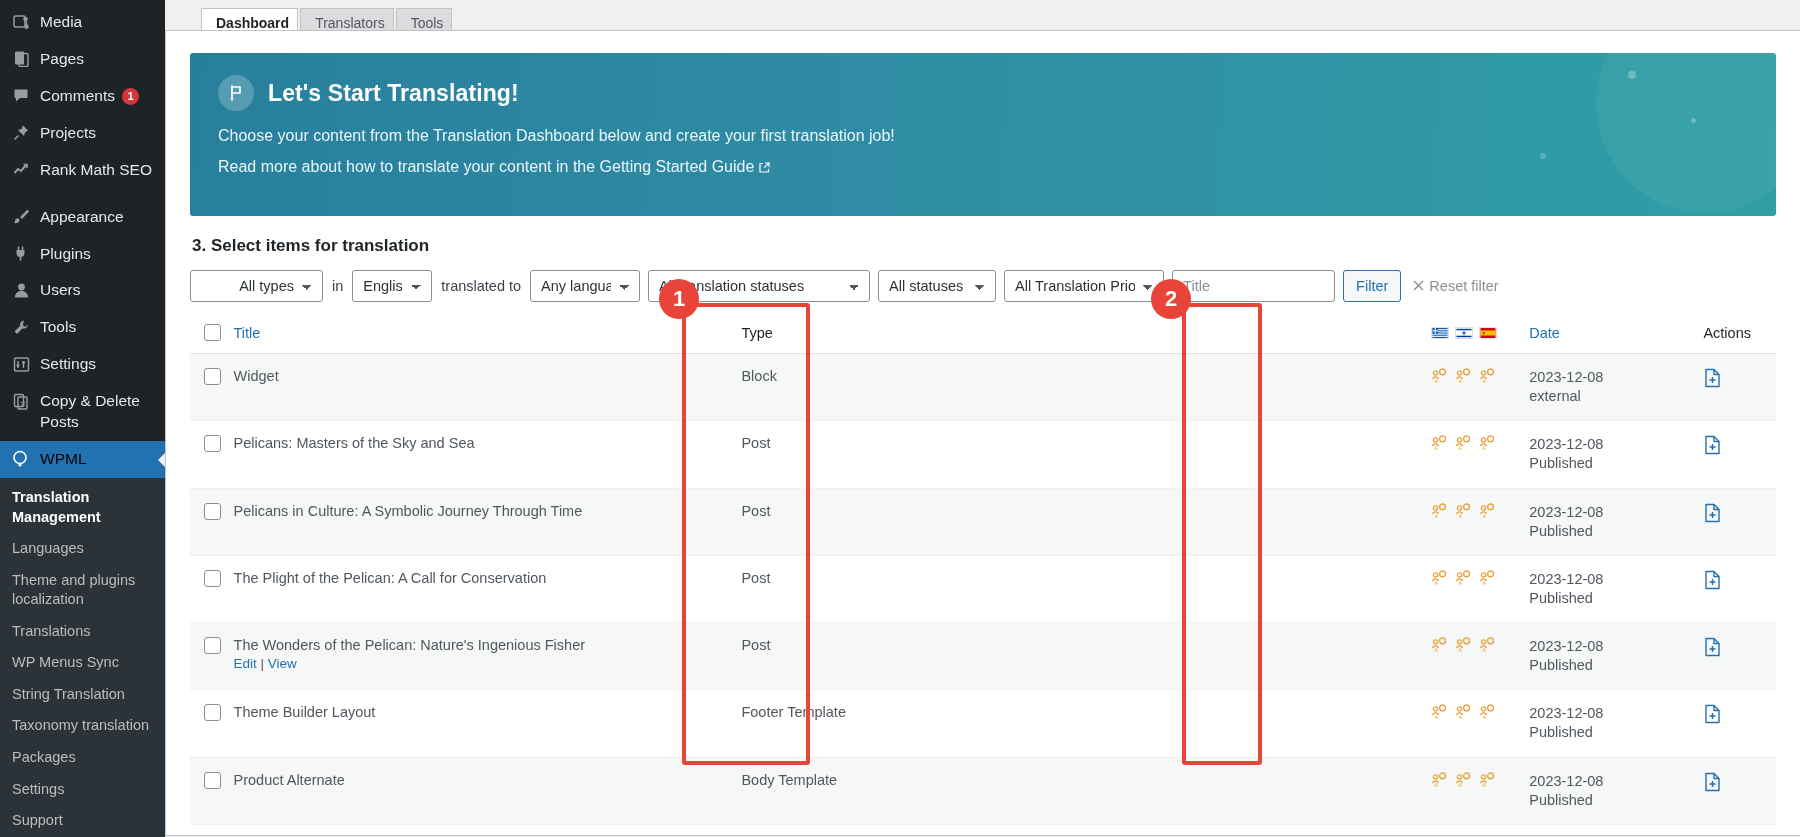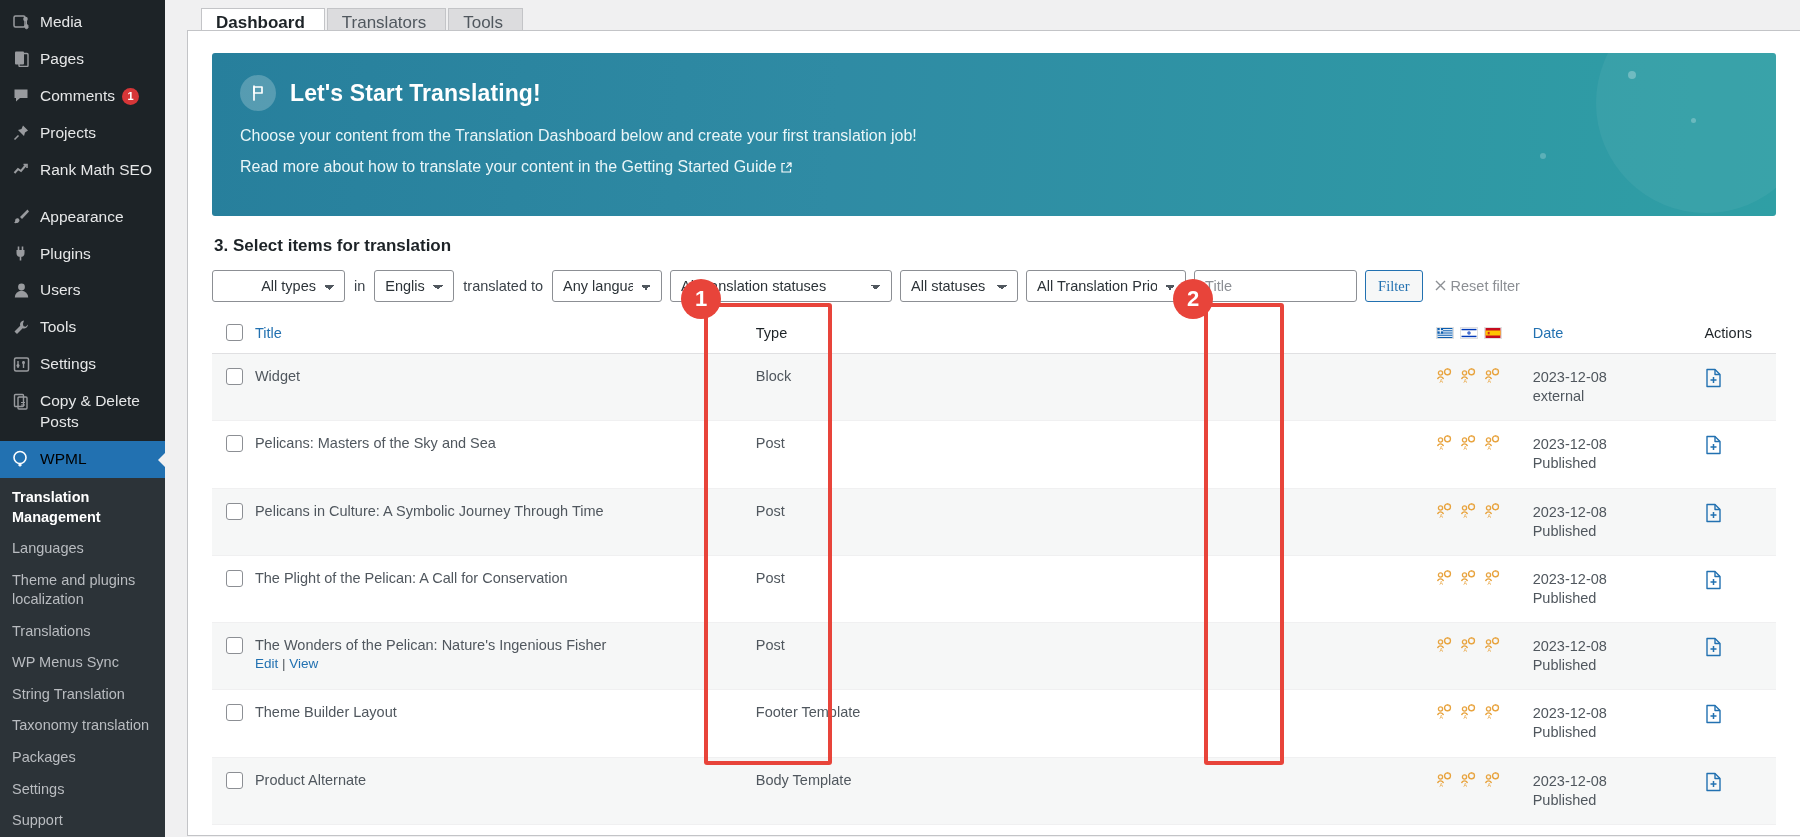--- a/index.html
+++ b/index.html
@@ -68,32 +68,32 @@
     flex: 1 1 auto; position: relative;
     background: #f0f0f1;
     overflow: hidden;
   }
   #tabbar {
     height: 30px; padding-left: 36px;
     display: flex; align-items: flex-end; gap: 2px;
     background: #f0f0f1;
   }
   .tab {
-    padding: 5px 19px 6px 14px;
-    font-size: 17px; line-height: 18px;
+    padding: 5px 8px 6px 14px;
+    font-size: 14px; line-height: 18px;
     border: 1px solid #c3c4c7; border-bottom: none;
     background: #dcdcde; color: #50575e;
     cursor: pointer; position: relative; top: 8px;
   }
   .tab.active {
     background: #fff; color: #1d2327; font-weight: bold;
     border-color: #c3c4c7;
   }
   #content-card {
-    margin-left: 22px; margin-right: 0;
+    margin-right: 0;
     background: #fff; border: 1px solid #c3c4c7; border-right: none;
     height: 806px;
     padding: 22px 24px 0 24px;
     position: relative;
   }
 
   
   #banner {
     background: linear-gradient(95deg,#277f9c 0%,#2f8ba4 40%,#2f9fa5 100%);
     border-radius: 3px;
@@ -156,21 +156,21 @@
     border: 1px solid #8c8f94; border-radius: 3px;
     padding: 0 10px; font-size: 14.5px; color: #2c3338;
     font-family: "Liberation Sans", sans-serif; background: #fff;
   }
   #title-input::placeholder { color: #8c8f94; }
   #filter-button {
     height: 32px; padding: 0 12px;
     border: 1px solid #2271b1; border-radius: 3px;
     background: #f6f7f7; color: #2271b1;
     font-size: 14.5px; cursor: pointer;
-    font-family: Liberation Serif, serif;
+    font-family: Liberation Sans, sans-serif;
   }
   #reset-filter {
     color: #8c8f94; font-size: 14.5px; cursor: pointer;
     display: flex; align-items: center; gap: 5px; margin-left: 4px;
   }
 
   
   #tbl { width: 100%; border-collapse: collapse; table-layout: fixed; }
   #tbl th {
     text-align: left; font-weight: normal;

